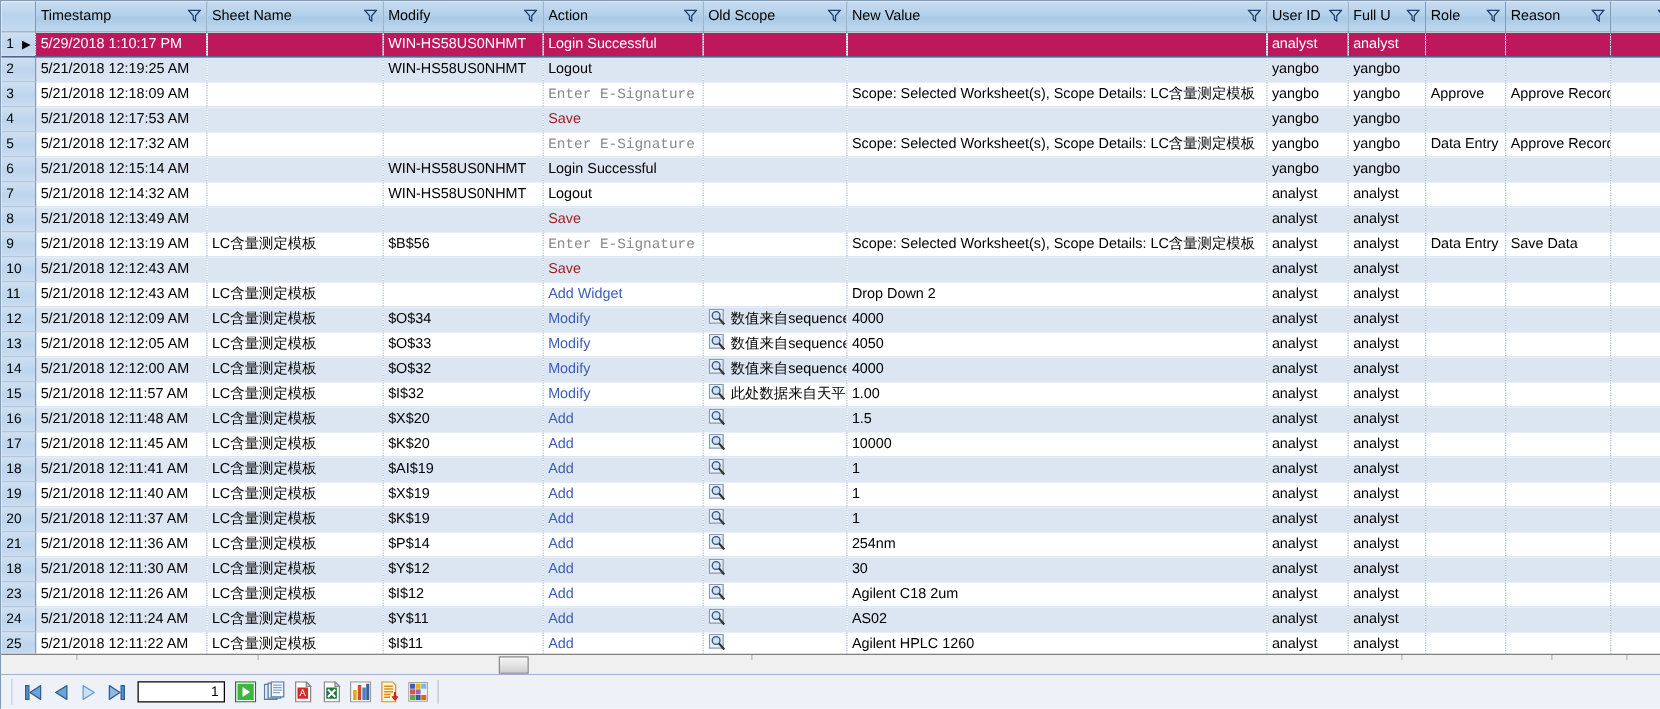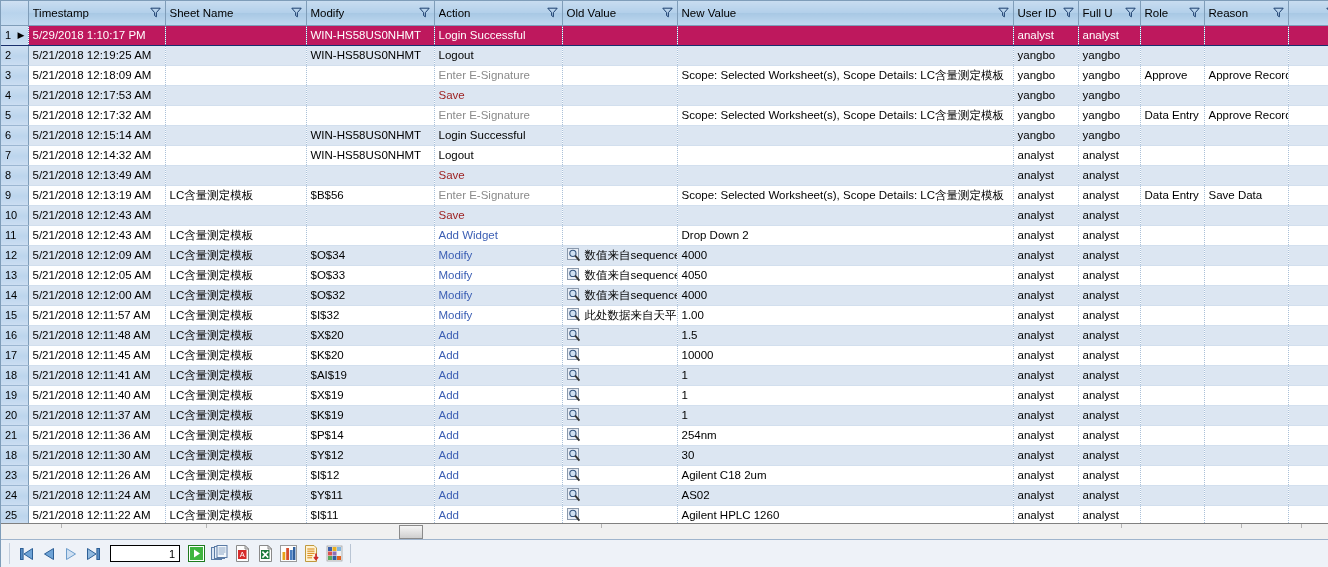--- a/index.html
+++ b/index.html
@@ -45,21 +45,21 @@
     width:27px;padding:0 3px 0 4px;
     background:linear-gradient(to bottom,#cfe0f2 0%,#bcd5ed 55%,#c9dcf1 100%)!important;
     border-right:1px solid #7f9db9;border-bottom:1px solid #9bb6d2;
     color:#000;font-size:11px;position:relative;
   }
   tr.sel td.rowhdr{background:linear-gradient(to bottom,#cfe0f2 0%,#bcd5ed 55%,#c9dcf1 100%)!important;color:#000;}
   .rh-in{display:flex;align-items:center;justify-content:space-between;height:19px;}
   .selarrow{font-size:9px;line-height:1;color:#000;}
 
   
-  .a-sig{color:#8a8a8a;}
+  .a-sig{color:#8a8a8a;font-family:Liberation Mono, monospace;}
   .a-save{color:#9c1d1d;}
   .a-plain{color:#000;}
   .a-link{color:#3c5fb4;}
 
   
   .mag{display:inline-block;width:14px;height:14px;vertical-align:-3px;margin-right:4px;}
   .oldval{display:flex;align-items:center;height:19px;}
 
   
   col.c-row{width:27px}  col.c-ts{width:137px}  col.c-sheet{width:141px}
@@ -147,21 +147,21 @@
                 <span class="th-txt">Action</span>
                 <span>
                   <svg class="funnel" viewBox="0 0 11 11">
                     <path d="M0.8 1.2 H10.2 L6.4 5.6 V9.8 L4.6 8.6 V5.6 Z" fill="none" stroke="#1c3f6e" stroke-width="1"></path>
                   </svg>
                 </span>
               </div>
             </th>
             <th>
               <div class="th-in">
-                <span class="th-txt">Old Value</span>
+                <span class="th-txt">Old Scope</span>
                 <span>
                   <svg class="funnel" viewBox="0 0 11 11">
                     <path d="M0.8 1.2 H10.2 L6.4 5.6 V9.8 L4.6 8.6 V5.6 Z" fill="none" stroke="#1c3f6e" stroke-width="1"></path>
                   </svg>
                 </span>
               </div>
             </th>
             <th>
               <div class="th-in">
                 <span class="th-txt">New Value</span>

